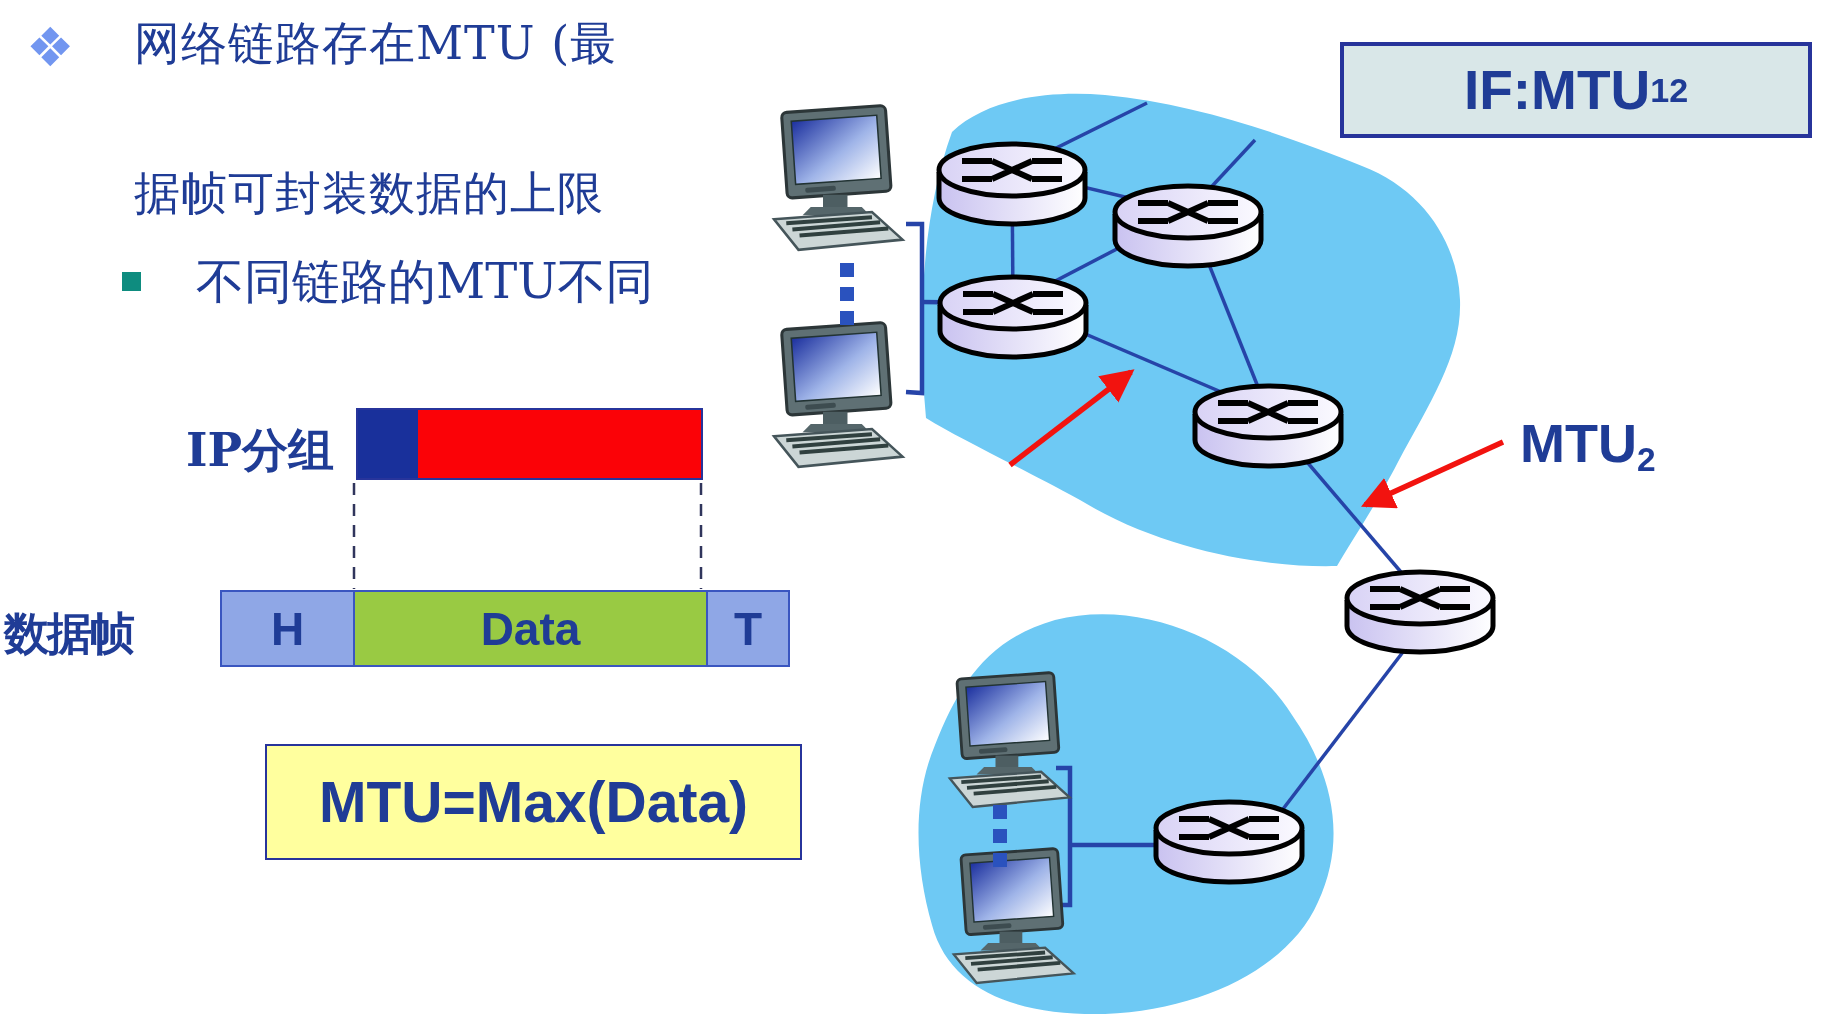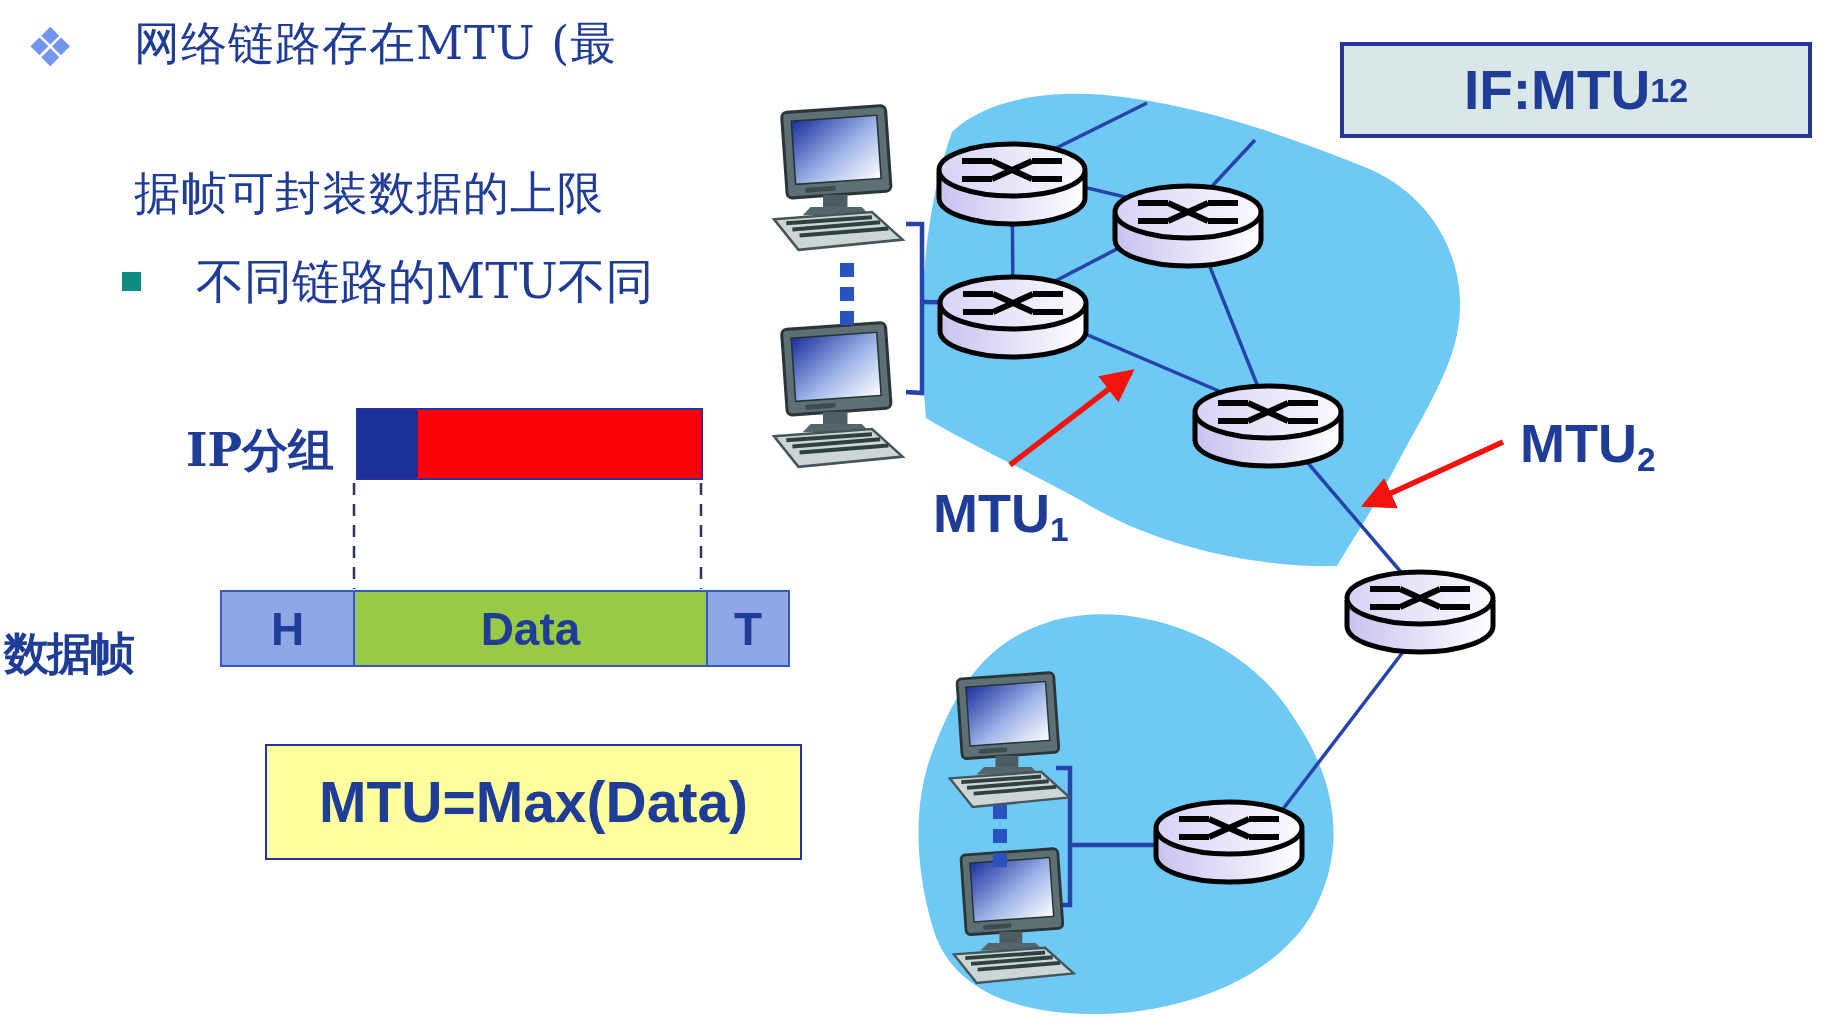--- a/index.html
+++ b/index.html
@@ -11,21 +11,21 @@
   .title-line{left:102px;font-size:46px;line-height:70px;letter-spacing:1px;white-space:nowrap;margin-left:32px;}
   .bullet-glyph{left:26px;top:16px;font-size:54px;color:var(--bullet_blue);
                 font-family:"DejaVu Sans",sans-serif;}
   .sub-square{left:122px;top:272px;width:19px;height:19px;background:var(--sub_bullet_teal);}
   .sub-line{left:196px;top:250px;font-size:48px;white-space:nowrap;}
   .ip-label{left:170px;top:420px;font-size:46px;font-weight:bold;white-space:nowrap;margin-left:16px;}
   .ip-bar{left:356px;top:408px;width:347px;height:72px;border:2px solid #27349b;
           box-sizing:border-box;display:flex;}
   .ip-header{width:60px;height:100%;background:var(--ip_header_navy);}
   .ip-payload{flex:1;height:100%;background:var(--ip_payload_red);}
-  .frame-label{left:4px;top:624px;font-size:45px;font-weight:bold;letter-spacing:-2px;white-space:nowrap;}
+  .frame-label{left:4px;top:604px;font-size:45px;font-weight:bold;letter-spacing:-2px;white-space:nowrap;}
   .frame-bar{left:220px;top:590px;width:570px;height:77px;display:flex;box-sizing:border-box;}
   .cell{box-sizing:border-box;border:2px solid var(--frame_border_blue);display:flex;
         align-items:center;justify-content:center;font-size:46px;font-weight:bold;
         color:var(--text_navy);font-family:"Liberation Sans",sans-serif;}
   .cell-h{width:135px;background:var(--frame_ht_blue);}
   .cell-data{width:351px;background:var(--frame_data_green);border-left:none;border-right:none;}
   .cell-t{width:84px;background:var(--frame_ht_blue);}
   .formula-box{left:265px;top:744px;width:537px;height:116px;background:var(--formula_bg_yellow);
                border:2px solid #27349b;box-sizing:border-box;display:flex;align-items:center;
                justify-content:center;font-size:57px;}
@@ -175,20 +175,17 @@
   <div class="abs formula-box lat">
     <span>MTU=Max(Data)</span>
   </div>
 
   <div class="abs condition-box lat">
     <span>IF:MTU</span>
       <sub>1</sub>
       <sub>2</sub>
   </div>
 
-  <div class="abs lat mtu-label" style="left:933px;top:482px">
-    <span>MTU</span><sub>1</sub>
-  </div>
   <div class="abs lat mtu-label" style="left:1520px;top:412px">
     <span>MTU</span><sub>2</sub>
   </div>
 
 </div>
 
 </body></html>

